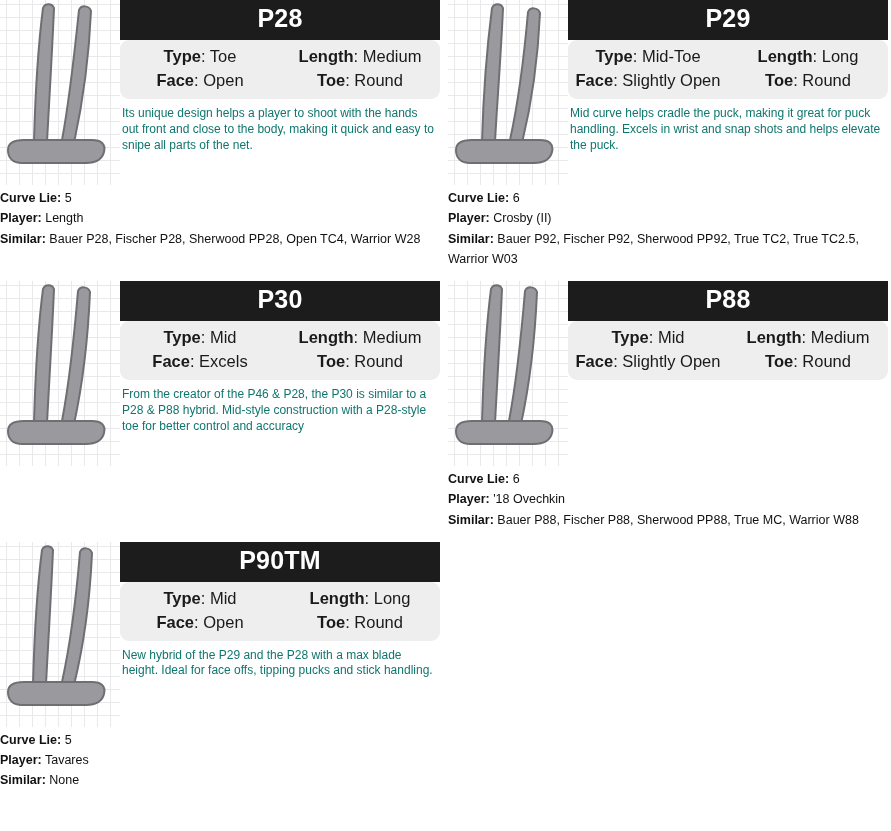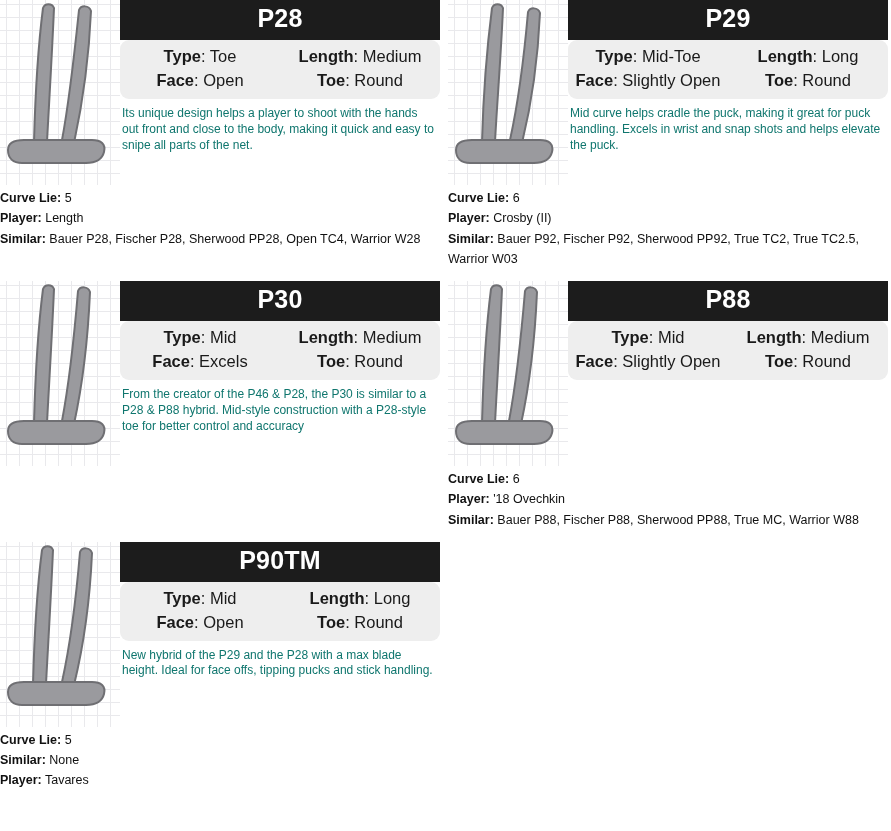--- a/index.html
+++ b/index.html
@@ -244,20 +244,20 @@
           <div class="spec-row">
             <div class="spec-cell"><b>Face</b>: <span>Open</span></div>
             <div class="spec-cell"><b>Toe</b>: <span>Round</span></div>
           </div>
         </div>
         <div class="desc">New hybrid of the P29 and the P28 with a max blade height. Ideal for face offs, tipping pucks and stick handling.</div>
       </div>
     </div>
     <div class="meta">
       <div class="meta-line"><b>Curve Lie:</b> <span>5</span></div>
+      <div class="meta-line"><b>Player:</b> <span>Tavares</span></div>
       <div class="meta-line"><b>Similar:</b> <span>None</span></div>
-      <div class="meta-line"><b>Player:</b> <span>Tavares</span></div>
     </div>
   </div>
 
   <div class="empty-cell"></div>
 
 </div>
 
 </body></html>

